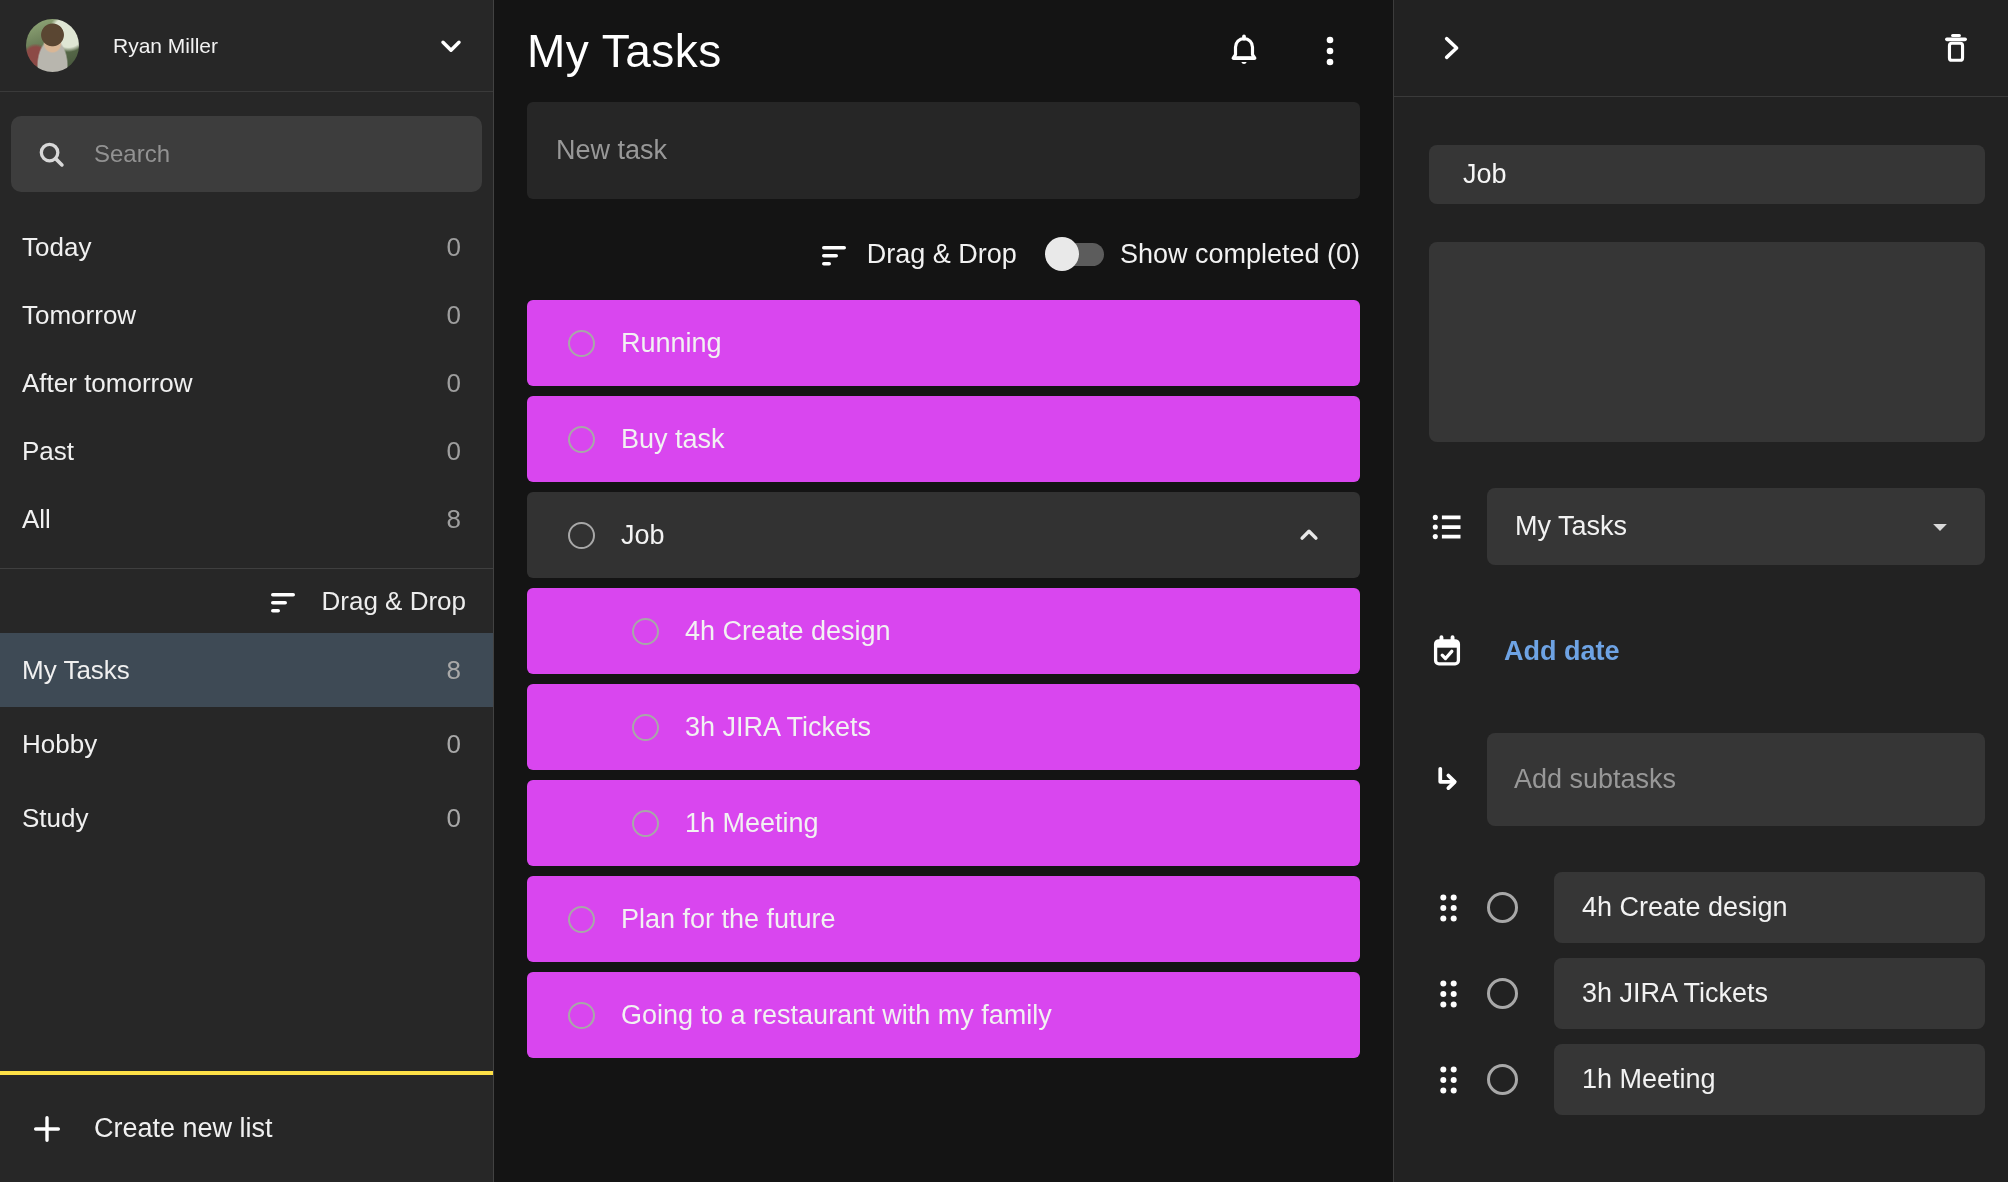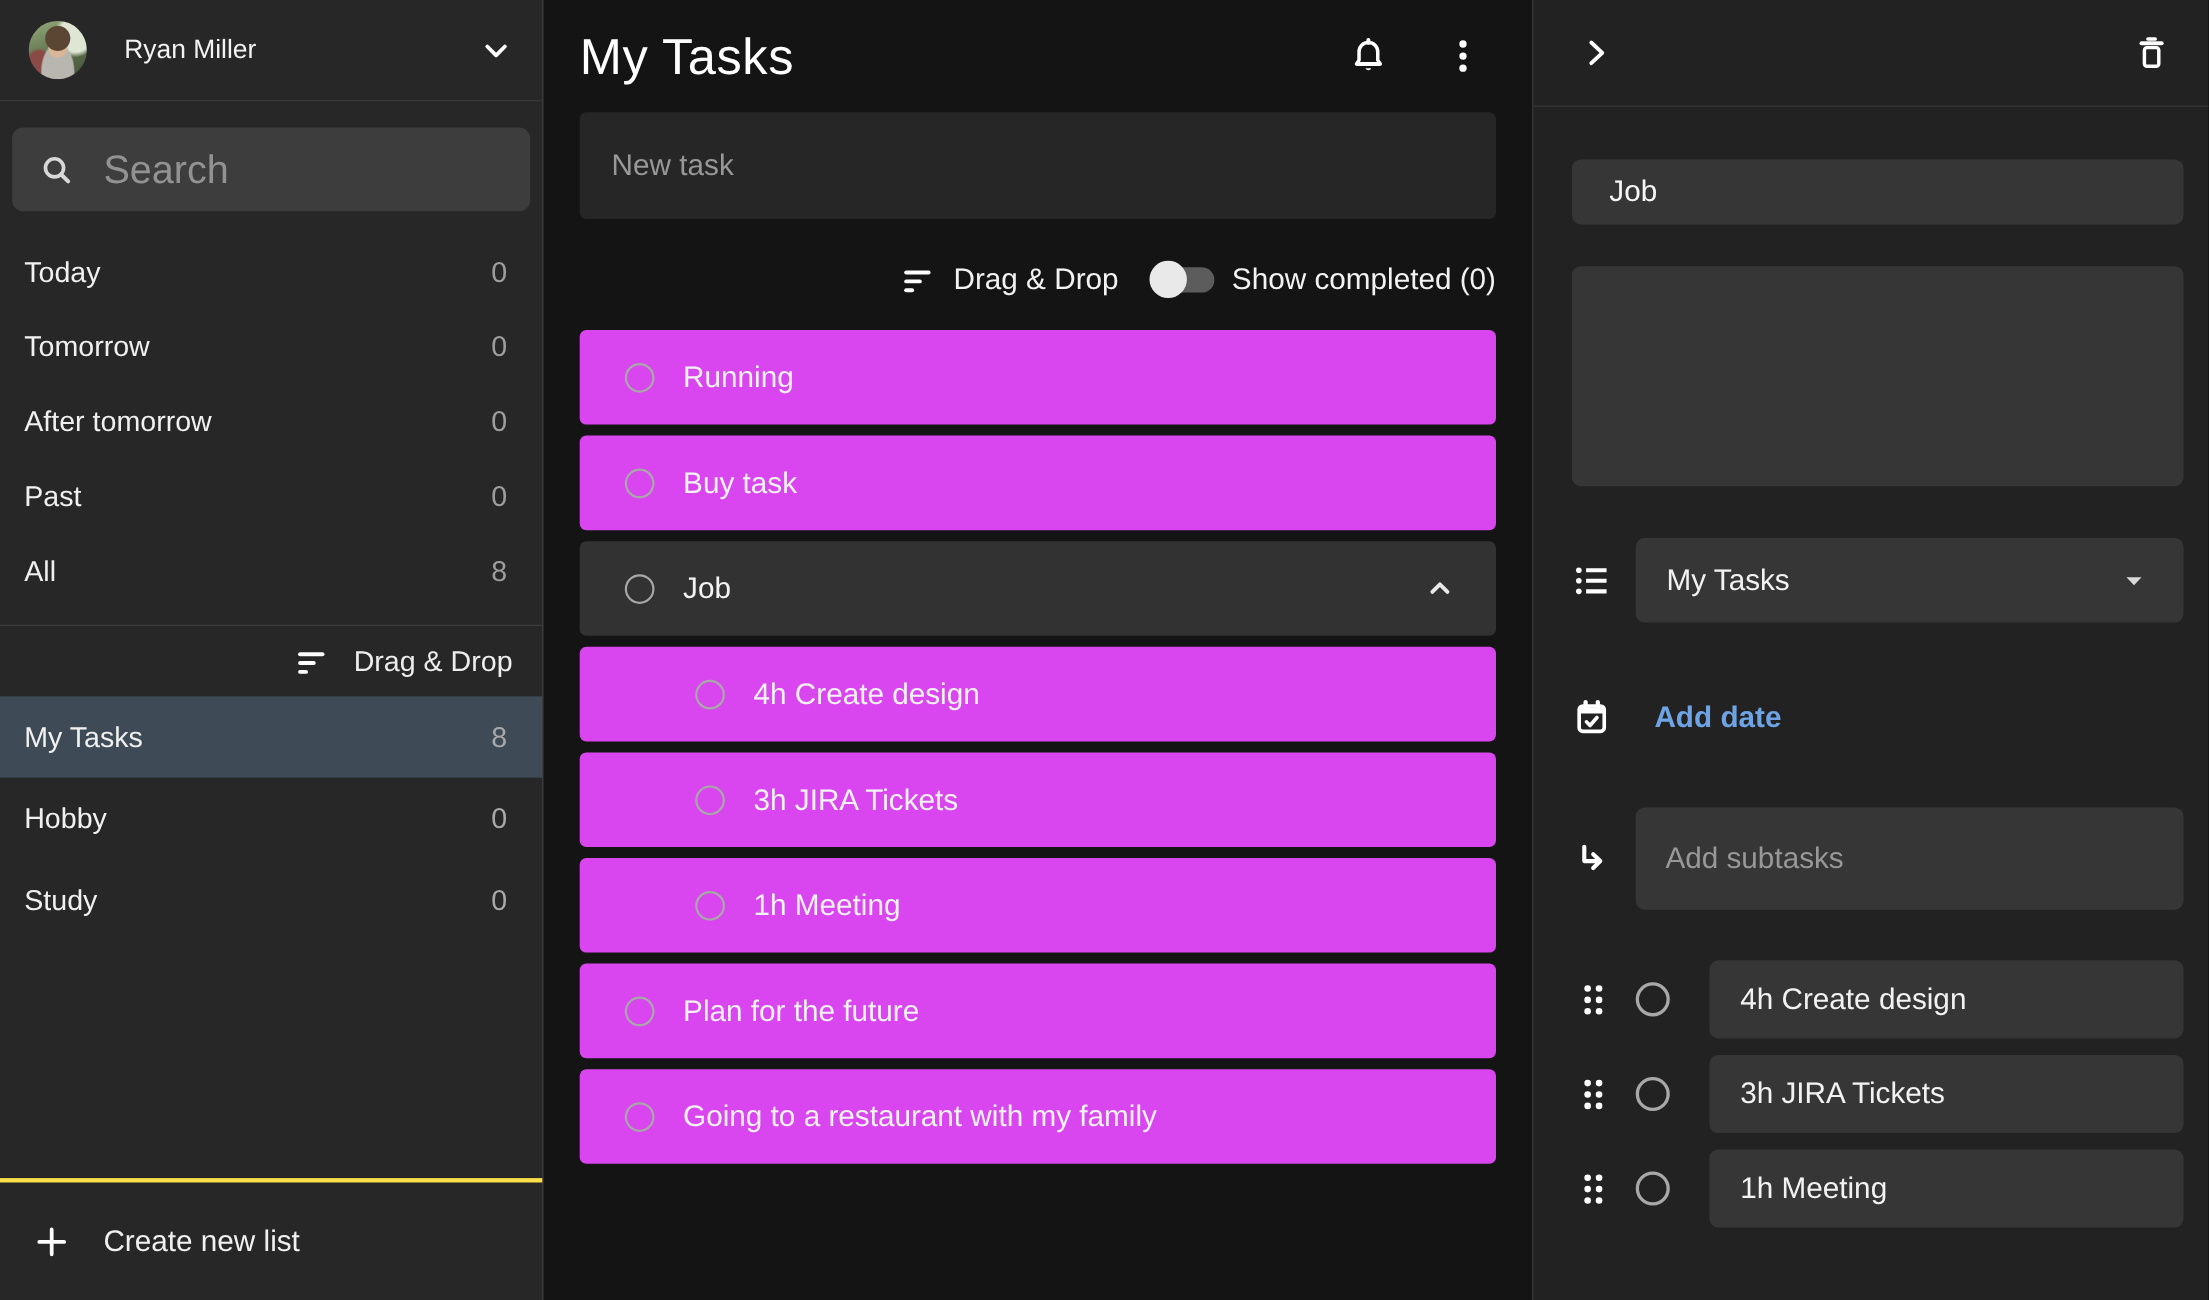--- a/index.html
+++ b/index.html
@@ -18,27 +18,27 @@
   .avatar{
     width:53px;height:53px;border-radius:50%;flex-shrink:0;overflow:hidden;
     background:
       radial-gradient(circle at 50% 30%, #5a4632 0 24%, rgba(90,70,50,0) 26%),
       radial-gradient(circle at 50% 47%, #d9b695 0 20%, rgba(217,182,149,0) 24%),
       radial-gradient(ellipse at 50% 88%, #b8b6ae 0 38%, rgba(184,182,174,0) 42%),
       radial-gradient(circle at 18% 70%, #8c4a46 0 16%, rgba(140,74,70,0) 22%),
       radial-gradient(circle at 80% 25%, #dfe6d4 0 26%, rgba(223,230,212,0) 34%),
       linear-gradient(160deg,#8ba173 10%,#5c6e4c 55%,#43533a 100%);
   }
-  .profile-name{margin-left:34px;font-size:24px;color:#f2f2f2;}
+  .profile-name{margin-left:34px;font-size:21px;color:#f2f2f2;}
   .profile-caret{margin-left:auto;}
 
   .search{height:76px;margin:24px 11px 0 11px;background:#3d3d3d;border-radius:10px;
     display:flex;align-items:center;padding:0 24px;}
   .search input{background:transparent;border:none;outline:none;color:#e8e8e8;
-    font-size:36px;margin-left:24px;width:100%;font-family:inherit;}
+    font-size:24px;margin-left:24px;width:100%;font-family:inherit;}
   .search input::placeholder{color:#929292;}
 
   .nav{margin-top:21px;}
   .nav-row{height:68px;display:flex;align-items:center;padding:0 32px 0 22px;cursor:pointer;}
   .nav-label{font-size:26px;color:#f0f0f0;text-align:right;}
   .nav-count{margin-left:auto;font-size:26px;color:#9e9e9e;}
 
   .lists{position:absolute;top:568px;left:0;right:0;border-top:1px solid #3f3f3f;}
   .dragdrop-row{height:64px;display:flex;align-items:center;justify-content:flex-end;padding-right:27px;}
   .dragdrop-row .dd-label{font-size:26px;color:#ededed;margin-left:22px;}

